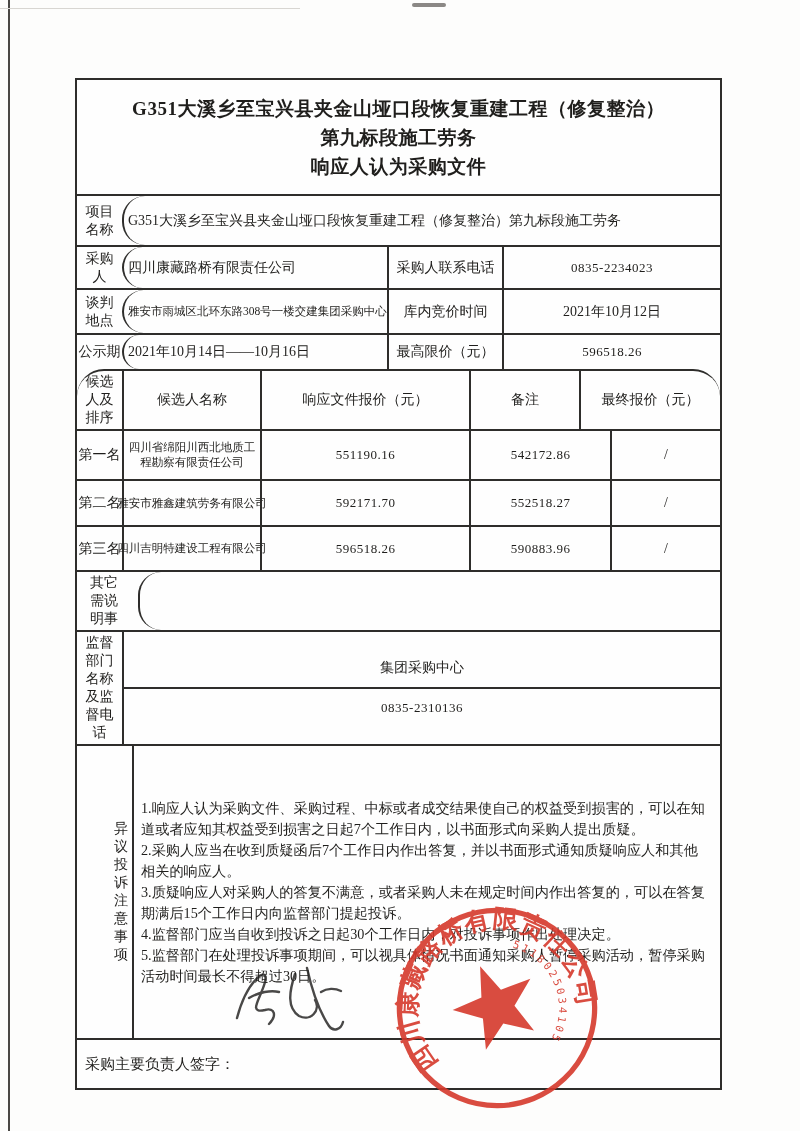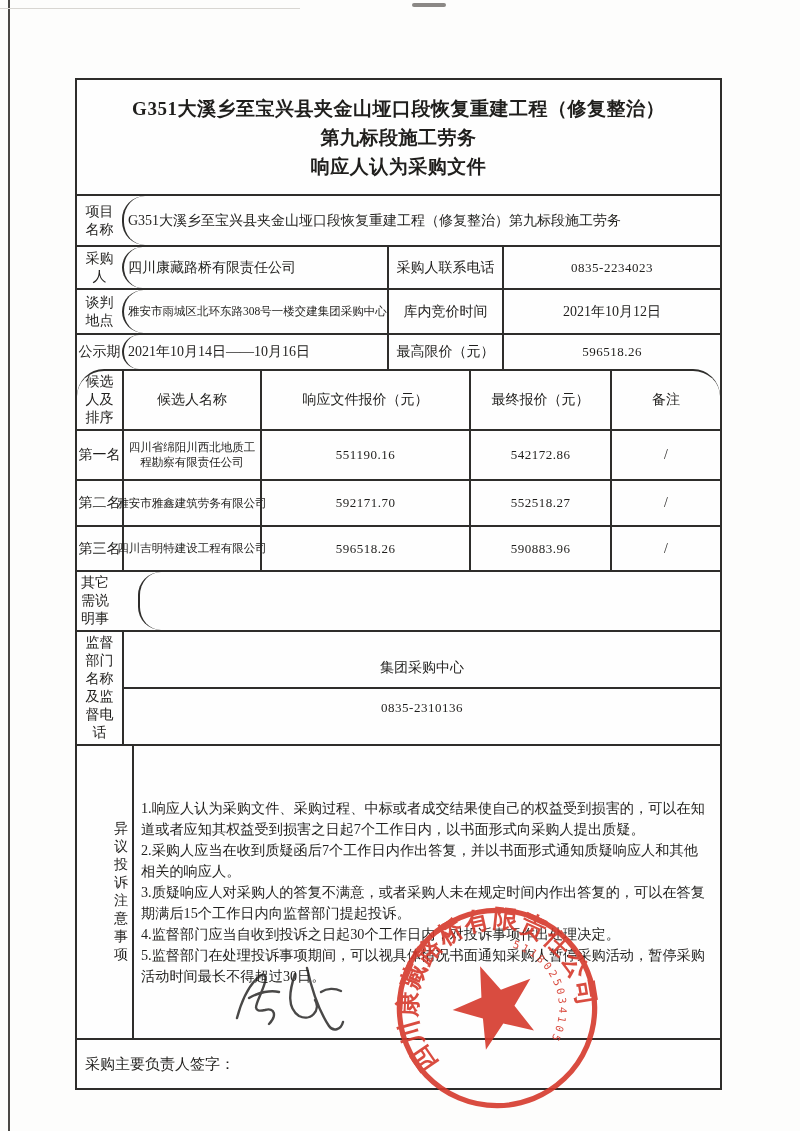--- a/index.html
+++ b/index.html
@@ -27,21 +27,21 @@
   }
   .t-row{display:flex;align-items:stretch;}
   .t-row + .t-row{border-top:2px solid var(--line);}
   .cell{
     border-left:2px solid var(--line);
     display:flex;flex-direction:column;align-items:center;justify-content:center;
     text-align:center;padding:2px 4px;box-sizing:border-box;
     font-size:14px;line-height:18px;
   }
   .cell:first-child{border-left:none;}
-  .cell.left{align-items:flex-start;text-align:left;border-radius:23px;}
+  .cell.left{align-items:flex-start;text-align:right;border-radius:23px;}
   .w-label{width:45px;flex:none;}
   .w-label-wide{width:55px;flex:none;padding-left:37px;}
   .w-val{width:265px;flex:none;}
   .w-key{width:115px;flex:none;}
   .w-rest{flex:1;}
   .w-cname{width:138px;flex:none;}
   .w-cdoc{width:209px;flex:none;}
   .w-cfinal{width:141px;flex:none;}
 
   .h-title{min-height:114px;}
@@ -123,22 +123,22 @@
     <div class="cell w-label nowrap">公示期</div>
     <div class="cell w-val left">2021年10月14日——10月16日</div>
     <div class="cell w-key">最高限价（元）</div>
     <div class="cell w-rest num">596518.26</div>
   </div>
 
   <div class="t-row h-chead">
     <div class="cell w-label">候选人及排序</div>
     <div class="cell w-cname">候选人名称</div>
     <div class="cell w-cdoc">响应文件报价（元）</div>
+    <div class="cell w-rest">备注</div>
     <div class="cell w-cfinal">最终报价（元）</div>
-    <div class="cell w-rest">备注</div>
   </div>
 
   <div class="t-row h-c1">
     <div class="cell w-label nowrap">第一名</div>
     <div class="cell w-cname cand-name">四川省绵阳川西北地质工程勘察有限责任公司</div>
     <div class="cell w-cdoc num">551190.16</div>
     <div class="cell w-cfinal num">542172.86</div>
     <div class="cell w-rest">/</div>
   </div>
 

